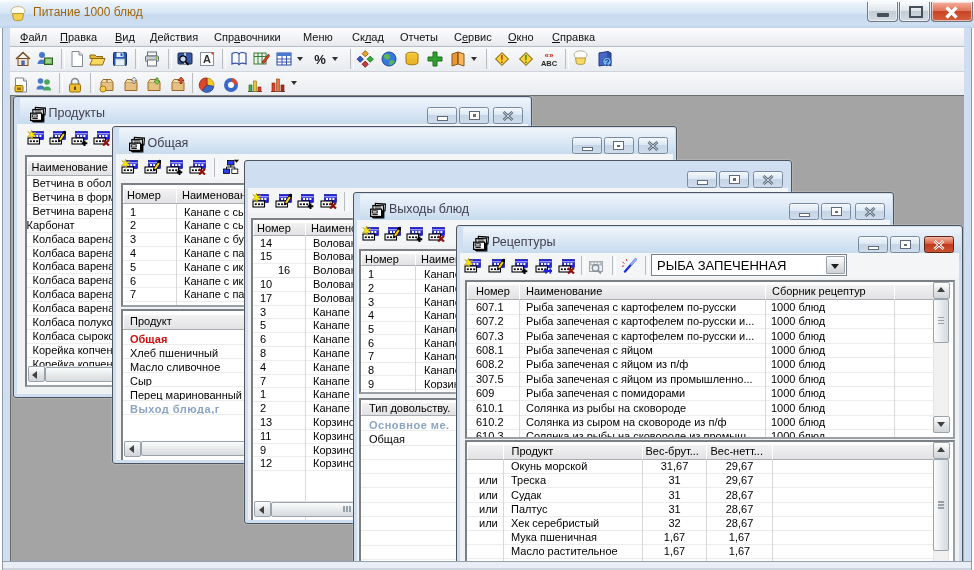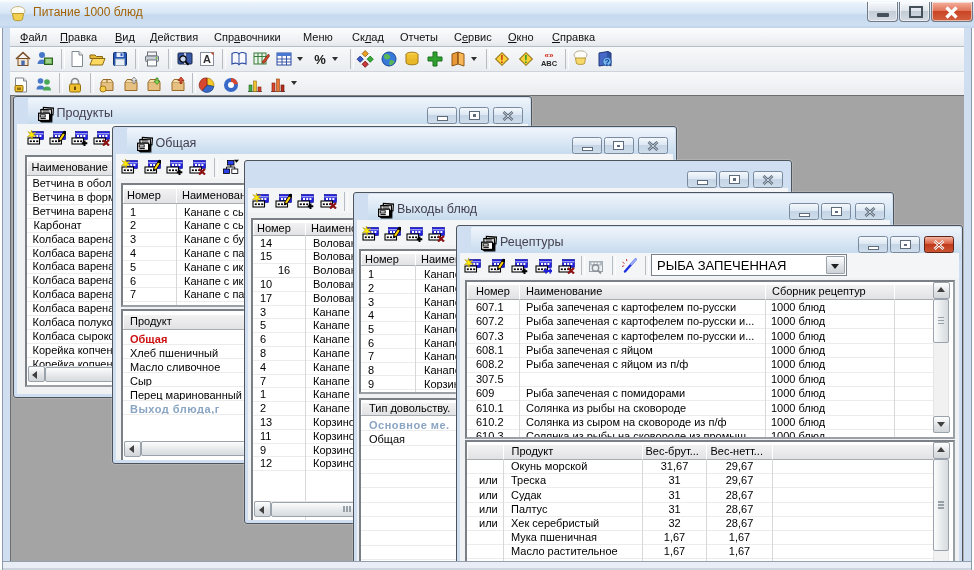--- a/index.html
+++ b/index.html
@@ -10,21 +10,21 @@
 .capbtn-red{background:linear-gradient(#f5b09e 0%,#e0765a 45%,#c94526 50%,#d2603f 100%)}
 #menubar{position:absolute;left:10px;top:28px;width:954px;height:18px;background:linear-gradient(#fdfdfe,#eceef2 80%,#e4e7ec);border-bottom:1px solid #b6bec8;font-size:11px;color:#101010}
 #menubar span{position:absolute;top:3px}
 #tb1{position:absolute;left:10px;top:47px;width:954px;height:24px;background:linear-gradient(#f8f9fa,#e9ecf0);border-bottom:1px solid #d0d4da}
 #tb2{position:absolute;left:10px;top:72px;width:954px;height:23px;background:linear-gradient(#f8f9fa,#e9ecf0);border-bottom:1px solid #c4c8ce}
 #frameL{position:absolute;left:0;top:28px;width:10px;height:542px;background:linear-gradient(90deg,#fff 0 2px,#8e9aaa 2px 3px,#cfdff1 3px 10px)}
 #frameR{position:absolute;left:964px;top:28px;width:10px;height:542px;background:linear-gradient(90deg,#cfdff1 0 7px,#8e9aaa 7px 8px,#fff 8px 10px)}
 #frameB{position:absolute;left:3px;top:561px;width:968px;height:9px;background:linear-gradient(#93a0ae 0 1px,#e9eef6 1px 7px,#cdd4dd 7px 9px)}
 #mdi{position:absolute;left:10px;top:95px;width:954px;height:466px;background:#a4a4a4;overflow:hidden;box-shadow:inset 1px 1px 0 #6d6d6d}
 .win{position:absolute;box-sizing:border-box;border:1px solid #4d545c;border-radius:3px;background:#cfdff1;box-shadow:0 0 0 0.5px rgba(255,255,255,.3)}
-.wtitle{position:absolute;left:14px;top:1px;right:1px;height:32px;border-radius:2px 2px 0 0;background:linear-gradient(#eff5fb 0%,#dfeaf6 35%,#ccdff0 70%,#c2d6ea 100%)}
+.wtitle{position:absolute;left:6px;top:1px;right:1px;height:32px;border-radius:2px 2px 0 0;background:linear-gradient(#eff5fb 0%,#dfeaf6 35%,#ccdff0 70%,#c2d6ea 100%)}
 .wcap{position:absolute;left:29px;top:8px;font-size:12.5px;color:#43404f}
 .wbtn{position:absolute;width:28px;height:15px;border:1px solid #7a8ba0;border-radius:2.5px;background:linear-gradient(#f4f8fc 0%,#dde8f2 45%,#c5d5e6 50%,#cedcea 100%)}
 .wbtn-red{background:linear-gradient(#f3b5a2 0%,#d95f41 45%,#bf3a1c 50%,#cb5533 100%);border-color:#5c2417}
 .wclient{position:absolute;left:3px;right:3px;bottom:3px;background:#f0f1f2;overflow:hidden}
 .wtools{position:absolute;left:0;top:0;right:0;height:25px;background:#f4f5f7}
 .tbl{position:absolute;background:#fff;border:2px solid #7b8087;border-right-color:#9ba0a6;border-bottom-color:#9ba0a6;overflow:hidden}
 .th{position:absolute;background:linear-gradient(#f3f3f4,#e2e2e4);border-right:1px solid #a8adb2;border-bottom:1px solid #a8adb2;box-shadow:inset 1px 1px 0 #fff;font-size:11px;color:#000;white-space:nowrap;overflow:hidden}
 .rt{position:absolute;font-size:11px;color:#000;line-height:14px;white-space:nowrap}
 .red{color:#cc1010;font-weight:bold}
 .blu{color:#8aa5c2;font-weight:bold;letter-spacing:0.5px}
@@ -347,21 +347,21 @@
 <rect x="2.8" y="10.4" width="2" height="1.7" fill="#000"></rect>
             <rect x="6" y="10.4" width="2" height="1.7" fill="#000"></rect>
             <rect x="9.2" y="10.4" width="2" height="1.7" fill="#000"></rect>
             <path d="M10 10 L16 15.5 M16 10 L10 15.5" stroke="#8c1010" stroke-width="2.2"></path>
           </svg>
           <div class="tbl" style="left:8.0px;top:31.0px;width:494px;height:228.5px">
             <div class="th" style="left:0px;width:494px;top:3px;height:15px;line-height:15px"><span style="margin-left:5px">Наименование</span></div>
             <div class="rt " style="left:6px;top:19.5px">Ветчина в оболочке</div>
             <div class="rt " style="left:6px;top:33.4px">Ветчина в форме</div>
             <div class="rt " style="left:6px;top:47.3px">Ветчина вареная</div>
-            <div class="rt " style="left:7px;top:61.2px">Карбонат</div>
+            <div class="rt " style="left:0;top:61.2px">Карбонат</div>
             <div class="rt " style="left:6px;top:75.1px">Колбаса вареная</div>
             <div class="rt " style="left:6px;top:89.0px">Колбаса вареная</div>
             <div class="rt " style="left:6px;top:102.9px">Колбаса вареная</div>
             <div class="rt " style="left:6px;top:116.8px">Колбаса вареная</div>
             <div class="rt " style="left:6px;top:130.7px">Колбаса вареная</div>
             <div class="rt " style="left:6px;top:144.60000000000002px">Колбаса вареная</div>
             <div class="rt " style="left:6px;top:158.5px">Колбаса полукопченая</div>
             <div class="rt " style="left:6px;top:172.4px">Колбаса сырокопченая</div>
             <div class="rt " style="left:6px;top:186.3px">Корейка копченая</div>
             <div class="rt " style="left:6px;top:200.20000000000002px">Корейка копченая</div>
@@ -924,20 +924,21 @@
             <div class="rt " style="left:9px;top:47.0px">607.3</div>
             <div class="rt " style="left:59px;top:47.0px">Рыба запеченая с картофелем по-русски и...</div>
             <div class="rt " style="left:304px;top:47.0px">1000 блюд</div>
             <div class="rt " style="left:9px;top:61.400000000000006px">608.1</div>
             <div class="rt " style="left:59px;top:61.400000000000006px">Рыба запеченая с яйцом</div>
             <div class="rt " style="left:304px;top:61.400000000000006px">1000 блюд</div>
             <div class="rt " style="left:9px;top:75.8px">608.2</div>
             <div class="rt " style="left:59px;top:75.8px">Рыба запеченая с яйцом из п/ф</div>
             <div class="rt " style="left:304px;top:75.8px">1000 блюд</div>
             <div class="rt " style="left:9px;top:90.2px">307.5</div>
+            <div class="rt " style="left:59px;top:90.2px">Рыба запеченая с яйцом из промышленно...</div>
             <div class="rt " style="left:304px;top:90.2px">1000 блюд</div>
             <div class="rt " style="left:9px;top:104.60000000000001px">609</div>
             <div class="rt " style="left:59px;top:104.60000000000001px">Рыба запеченая с помидорами</div>
             <div class="rt " style="left:304px;top:104.60000000000001px">1000 блюд</div>
             <div class="rt " style="left:9px;top:119.0px">610.1</div>
             <div class="rt " style="left:59px;top:119.0px">Солянка из рыбы на сковороде</div>
             <div class="rt " style="left:304px;top:119.0px">1000 блюд</div>
             <div class="rt " style="left:9px;top:133.4px">610.2</div>
             <div class="rt " style="left:59px;top:133.4px">Солянка из сыром на сковороде из п/ф</div>
             <div class="rt " style="left:304px;top:133.4px">1000 блюд</div>

